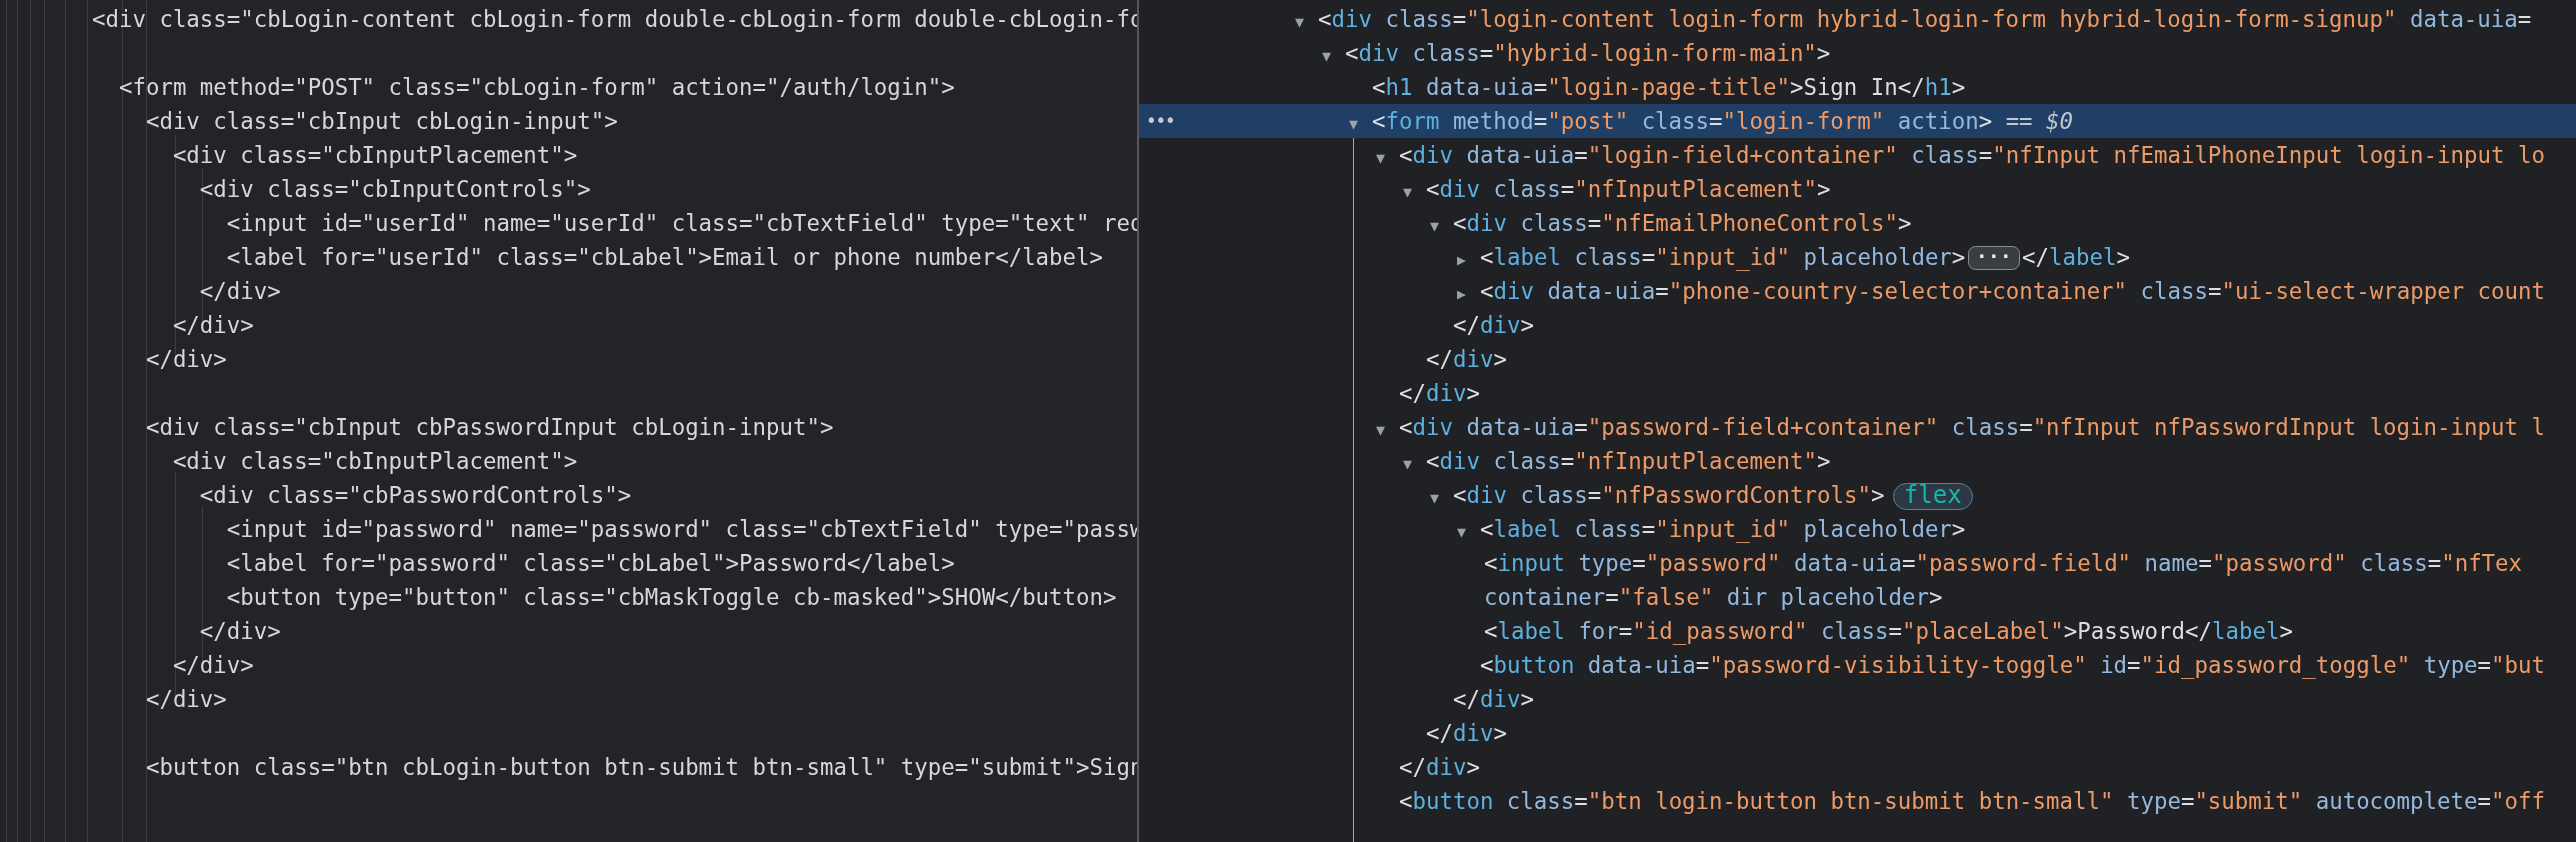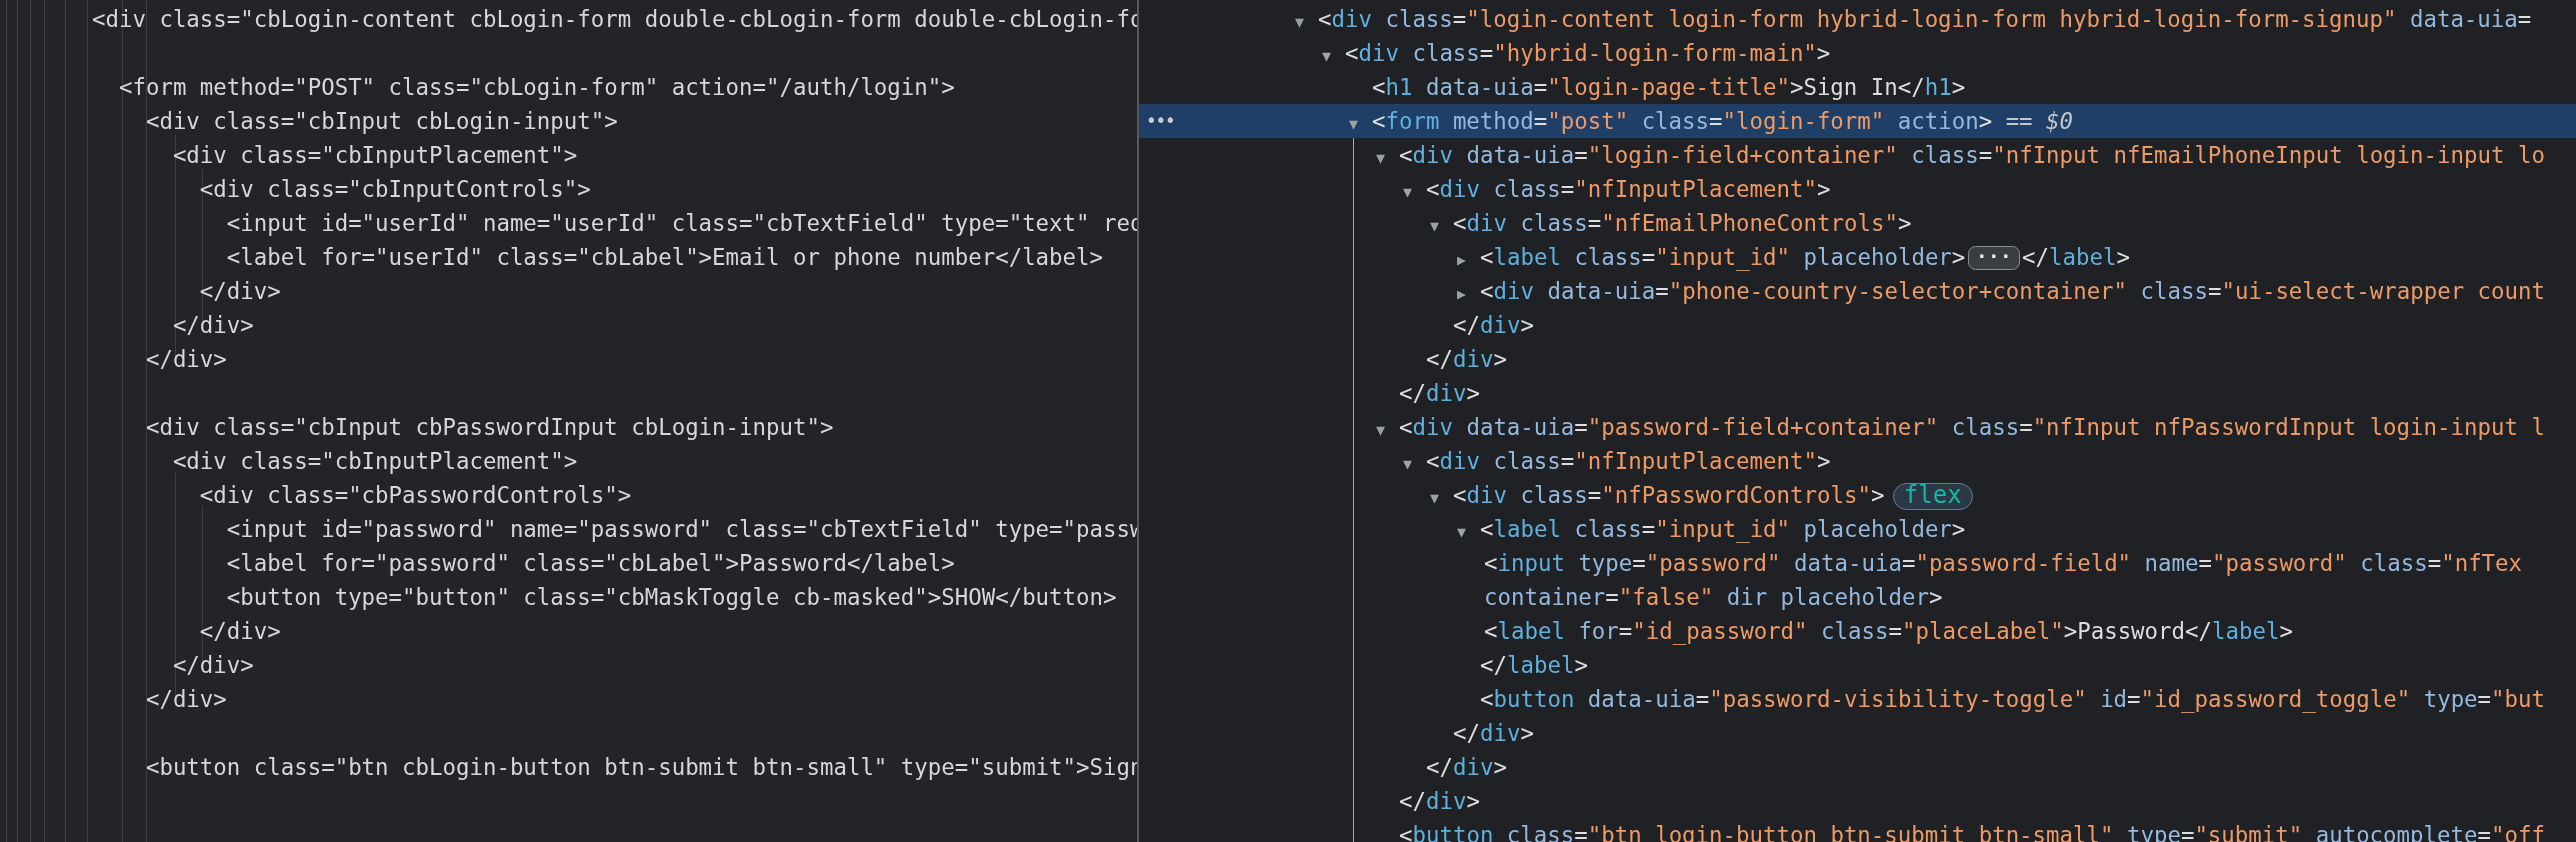--- a/index.html
+++ b/index.html
@@ -88,21 +88,20 @@
       <div class="trow" style="padding-left: 314px;"><span class="tk-w">&lt;/</span><span class="tk-t">div</span><span class="tk-w">&gt;</span></div>
       <div class="trow" style="padding-left: 287px;"><span class="tk-w">&lt;/</span><span class="tk-t">div</span><span class="tk-w">&gt;</span></div>
       <div class="trow" style="padding-left: 260px;"><span class="tk-w">&lt;/</span><span class="tk-t">div</span><span class="tk-w">&gt;</span></div>
       <div class="trow" style="padding-left: 237px;"><span class="arr">▼</span><span class="tk-w">&lt;</span><span class="tk-t">div</span><span class="tk-w"> </span><span class="tk-a">data-uia</span><span class="tk-w">=</span><span class="tk-v">"password-field+container"</span><span class="tk-w"> </span><span class="tk-a">class</span><span class="tk-w">=</span><span class="tk-v">"nfInput nfPasswordInput login-input l</span></div>
       <div class="trow" style="padding-left: 264px;"><span class="arr">▼</span><span class="tk-w">&lt;</span><span class="tk-t">div</span><span class="tk-w"> </span><span class="tk-a">class</span><span class="tk-w">=</span><span class="tk-v">"nfInputPlacement"</span><span class="tk-w">&gt;</span></div>
       <div class="trow" style="padding-left: 291px;"><span class="arr">▼</span><span class="tk-w">&lt;</span><span class="tk-t">div</span><span class="tk-w"> </span><span class="tk-a">class</span><span class="tk-w">=</span><span class="tk-v">"nfPasswordControls"</span><span class="tk-w">&gt;</span><span class="badge-flex">flex</span></div>
       <div class="trow" style="padding-left: 318px;"><span class="arr">▼</span><span class="tk-w">&lt;</span><span class="tk-t">label</span><span class="tk-w"> </span><span class="tk-a">class</span><span class="tk-w">=</span><span class="tk-v">"input_id"</span><span class="tk-w"> </span><span class="tk-a">placeholder</span><span class="tk-w">&gt;</span></div>
       <div class="trow" style="padding-left: 345px;"><span class="tk-w">&lt;</span><span class="tk-t">input</span><span class="tk-w"> </span><span class="tk-a">type</span><span class="tk-w">=</span><span class="tk-v">"password"</span><span class="tk-w"> </span><span class="tk-a">data-uia</span><span class="tk-w">=</span><span class="tk-v">"password-field"</span><span class="tk-w"> </span><span class="tk-a">name</span><span class="tk-w">=</span><span class="tk-v">"password"</span><span class="tk-w"> </span><span class="tk-a">class</span><span class="tk-w">=</span><span class="tk-v">"nfTex</span></div>
       <div class="trow" style="padding-left: 345px;"><span class="tk-a">container</span><span class="tk-w">=</span><span class="tk-v">"false"</span><span class="tk-w"> </span><span class="tk-a">dir</span><span class="tk-w"> </span><span class="tk-a">placeholder</span><span class="tk-w">&gt;</span></div>
       <div class="trow" style="padding-left: 345px;"><span class="tk-w">&lt;</span><span class="tk-t">label</span><span class="tk-w"> </span><span class="tk-a">for</span><span class="tk-w">=</span><span class="tk-v">"id_password"</span><span class="tk-w"> </span><span class="tk-a">class</span><span class="tk-w">=</span><span class="tk-v">"placeLabel"</span><span class="tk-w">&gt;</span><span class="tk-w">Password</span><span class="tk-w">&lt;/</span><span class="tk-t">label</span><span class="tk-w">&gt;</span></div>
-      <div class="trow" style="padding-left: 341px;"><span class="tk-w">&lt;/</span><span class="tk-t">label</span><span class="tk-w">&gt;</span></div>
       <div class="trow" style="padding-left: 341px;"><span class="tk-w">&lt;</span><span class="tk-t">button</span><span class="tk-w"> </span><span class="tk-a">data-uia</span><span class="tk-w">=</span><span class="tk-v">"password-visibility-toggle"</span><span class="tk-w"> </span><span class="tk-a">id</span><span class="tk-w">=</span><span class="tk-v">"id_password_toggle"</span><span class="tk-w"> </span><span class="tk-a">type</span><span class="tk-w">=</span><span class="tk-v">"but</span></div>
       <div class="trow" style="padding-left: 314px;"><span class="tk-w">&lt;/</span><span class="tk-t">div</span><span class="tk-w">&gt;</span></div>
       <div class="trow" style="padding-left: 287px;"><span class="tk-w">&lt;/</span><span class="tk-t">div</span><span class="tk-w">&gt;</span></div>
       <div class="trow" style="padding-left: 260px;"><span class="tk-w">&lt;/</span><span class="tk-t">div</span><span class="tk-w">&gt;</span></div>
       <div class="trow" style="padding-left: 260px;"><span class="tk-w">&lt;</span><span class="tk-t">button</span><span class="tk-w"> </span><span class="tk-a">class</span><span class="tk-w">=</span><span class="tk-v">"btn login-button btn-submit btn-small"</span><span class="tk-w"> </span><span class="tk-a">type</span><span class="tk-w">=</span><span class="tk-v">"submit"</span><span class="tk-w"> </span><span class="tk-a">autocomplete</span><span class="tk-w">=</span><span class="tk-v">"off</span></div>
     </div>
 </div>
 
 
 </body></html>

